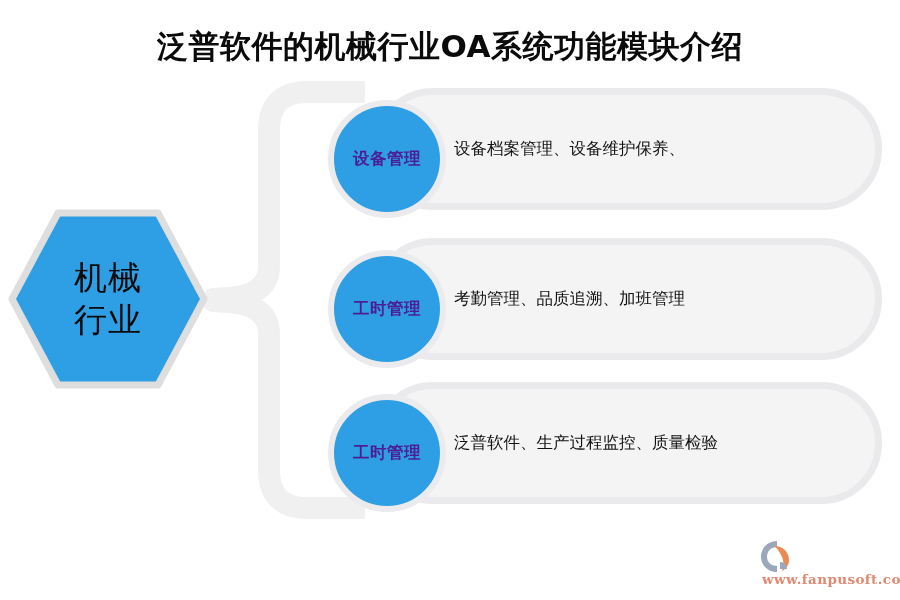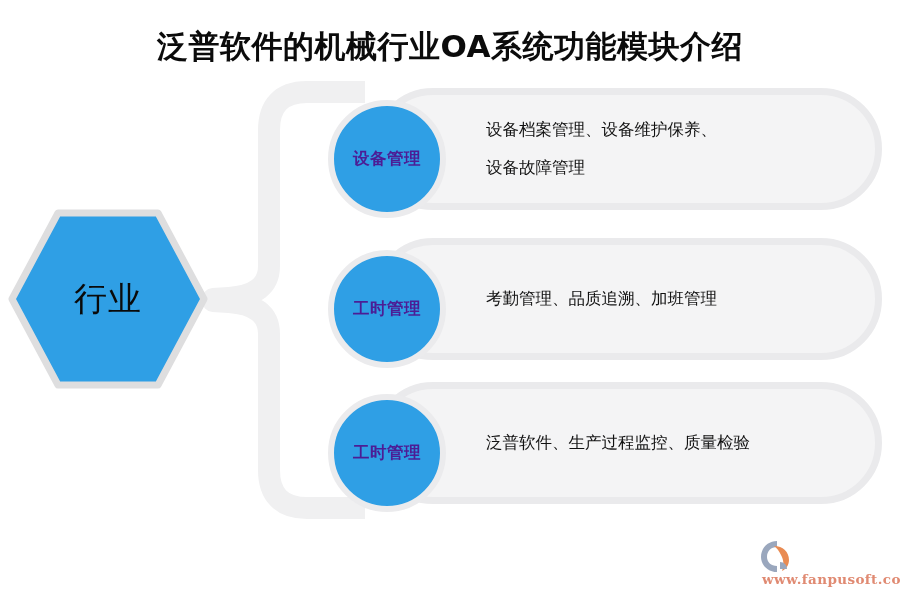--- a/index.html
+++ b/index.html
@@ -102,21 +102,20 @@
     top: 0;
     width: 400px;
     height: 122px;
     display: flex;
     flex-direction: column;
     justify-content: center;
     font-family: "DejaVu Serif", "Liberation Serif", serif;
     font-size: 16.5px;
     color: #111111;
     line-height: 2.32;
-    margin-left: 32px;
   }
   .pill-text .ln {
     display: block;
     white-space: nowrap;
   }
   .circle {
     position: absolute;
     left: 10px;
     top: 12px;
     width: 118px;
@@ -204,29 +203,29 @@
              L74 390
              C 74 414 86 428 112 428
              L170 428" fill="none" stroke="#f0f0f1" stroke-width="22" stroke-linecap="butt" stroke-linejoin="round"></path>
   </svg>
 
   <div id="hexagon-wrap">
     <svg id="hexagon-svg" viewBox="0 0 200 182" xmlns="http://www.w3.org/2000/svg">
       <polygon points="50,5 150,5 196,91 150,177 50,177 4,91" fill="#2f9fe5" stroke="#dededf" stroke-width="7" stroke-linejoin="round"></polygon>
     </svg>
     <div id="hex-label">
+      <span class="hl">机械</span>
       <span class="hl">行业</span>
     </div>
   </div>
 
   <div class="row" id="row-0">
     <div class="pill"></div>
     <div class="pill-text">
       <span class="ln">设备档案管理、设备维护保养、</span>
-      <span class="ln">设备故障管理</span>
     </div>
     <div class="circle">
       <span class="circle-label">设备管理</span>
     </div>
   </div>
 
   <div class="row" id="row-1">
     <div class="pill"></div>
     <div class="pill-text">
       <span class="ln">考勤管理、品质追溯、加班管理</span>

